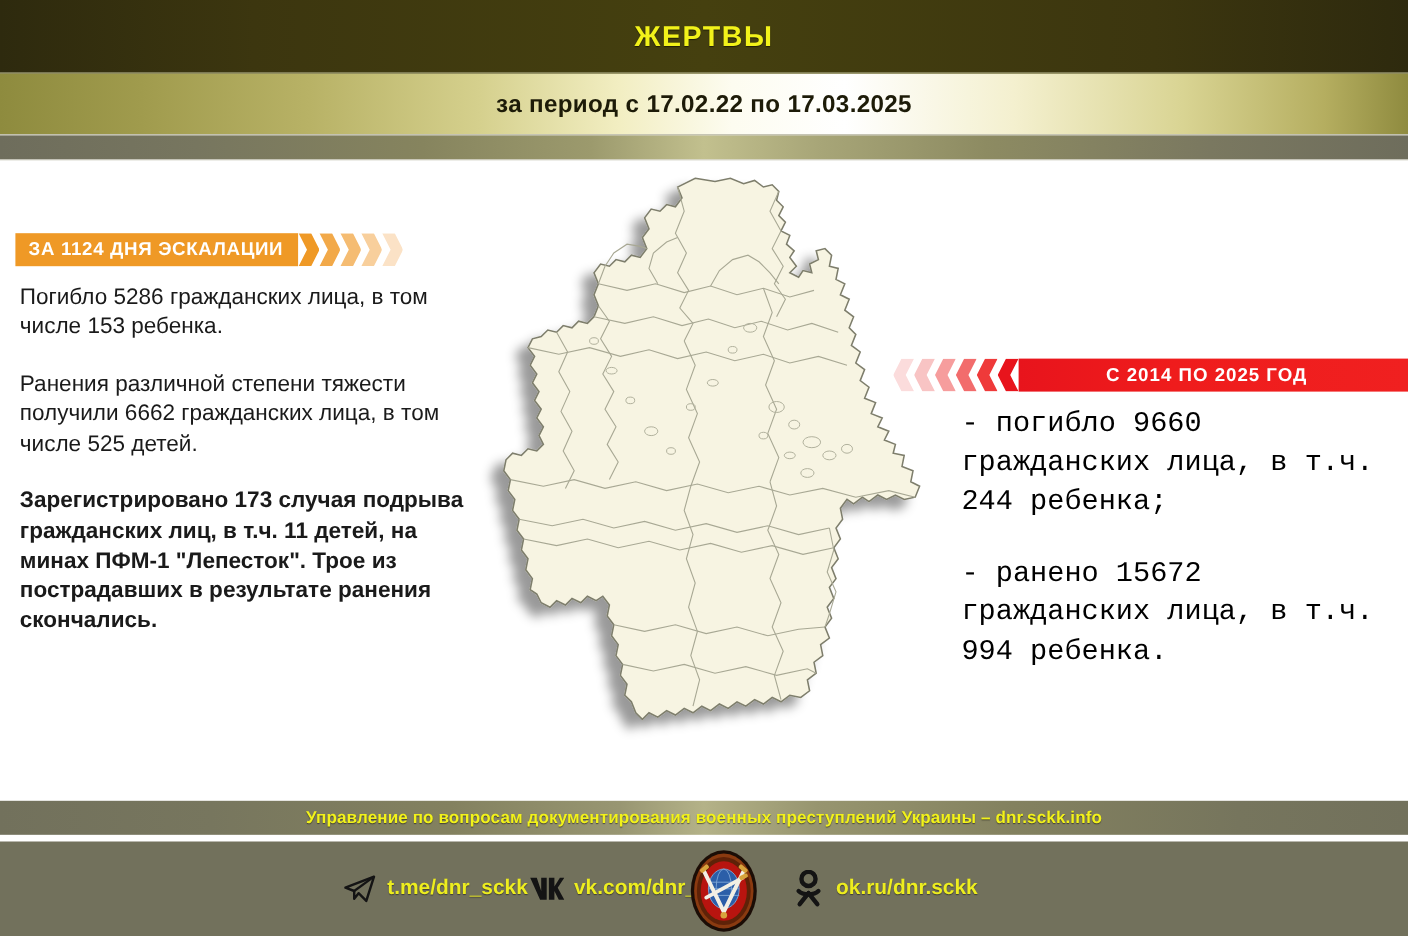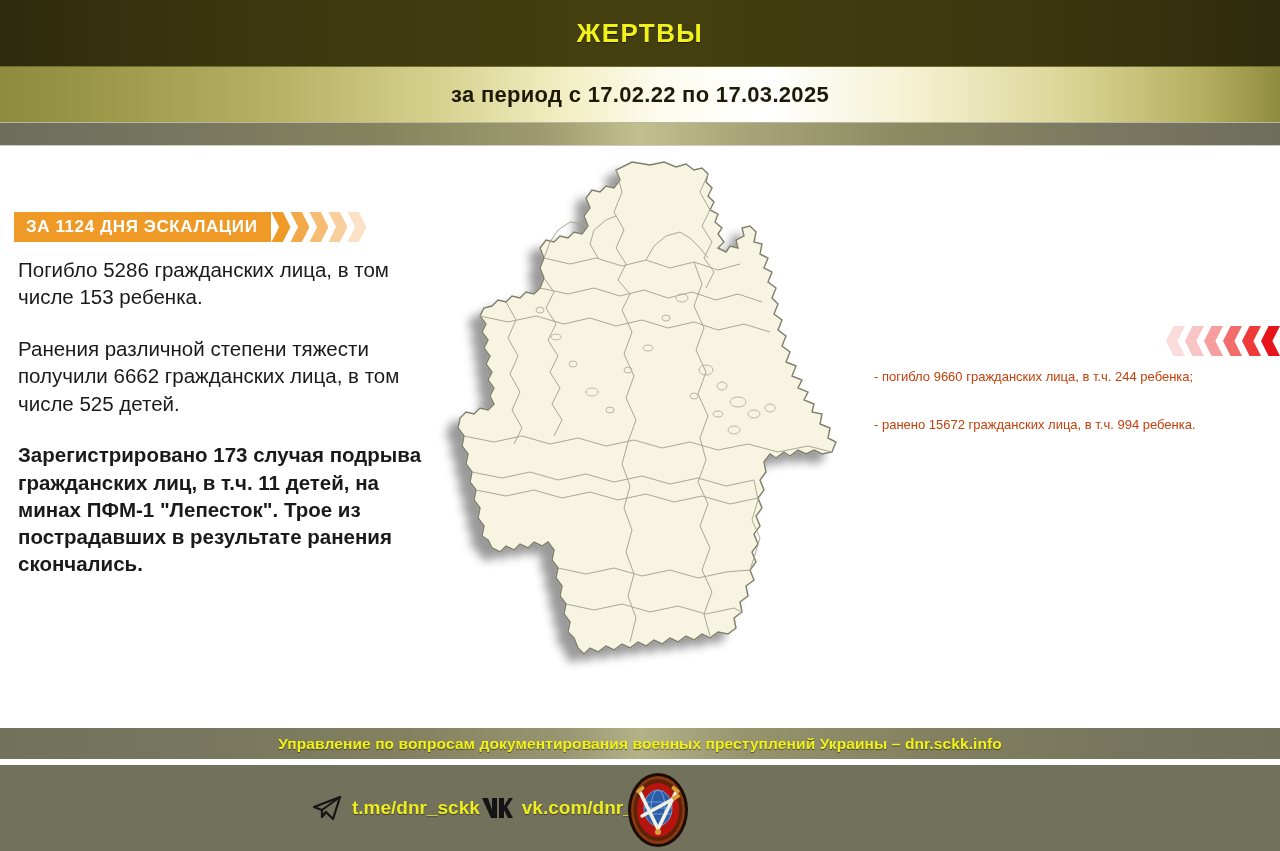--- a/index.html
+++ b/index.html
@@ -108,24 +108,25 @@
     font-size:20.5px;
     line-height:1.34;
     margin-bottom:24px;
   }
   .col-left p.bold { font-weight:bold; font-size:20.5px; line-height:1.33; }
 
   .col-right {
     position:absolute; left:874px; top:222px; width:400px;
   }
   .col-right p {
-    color:#c2410c;
-    font-size:13px;
+    color:#000000;
+    font-size:26px;
     line-height:1.36;
     margin-bottom:30px;
+    font-family:Liberation Mono, monospace;
   }
 
   
   .map-wrap {
     position:absolute; left:418px; top:6px; width:460px; height:560px;
   }
   .map-wrap svg { width:100%; height:100%; display:block; }
   .map-label {
     position:absolute;
     left:0; right:0;
@@ -295,20 +296,23 @@
 
     <div class="banner-red">
       <div class="chev-row">
         <div class="chev-l" style="background:#fbdcdc;"></div>
         <div class="chev-l" style="background:#f8c4c4;"></div>
         <div class="chev-l" style="background:#f69d9d;"></div>
         <div class="chev-l" style="background:#f26c6c;"></div>
         <div class="chev-l" style="background:#ef3a3a;"></div>
         <div class="chev-l" style="background:#e8141c;"></div>
       </div>
+      <div class="bar">
+        <span>С 2014 ПО 2025 ГОД</span>
+      </div>
     </div>
 
     <div class="col-right">
       <p>- погибло 9660 гражданских лица, в т.ч. 244 ребенка;</p>
       <p>- ранено 15672 гражданских лица, в т.ч. 994 ребенка.</p>
     </div>
 
   </div>
 
   <div class="footer-bar">
@@ -333,20 +337,33 @@
             <svg width="32" height="24" viewBox="0 0 32 24" aria-hidden="true">
               <path d="M1,2 L7,2 L11,14 L11,2 L16,2 L16,22 L10,22 L1,2 Z
                        M18,2 L23,2 L23,10 L28,2 L32,2 L26,11 L32,22 L27,22 L23,14 L23,22 L18,22 Z" fill="#141414"></path>
             </svg>
           </span>
           <span class="social-txt">vk.com/dnr_sckk</span>
         </div>
       </div>
     </div>
 
+    <div class="social social-right">
+      <div class="social-row">
+        <span class="social-ico">
+          <svg width="26" height="34" viewBox="0 0 26 34" aria-hidden="true">
+            <circle cx="13" cy="8" r="6.4" fill="none" stroke="#141414" stroke-width="4"></circle>
+            <path d="M4,19 C8,23 18,23 22,19" fill="none" stroke="#141414" stroke-width="4" stroke-linecap="round"></path>
+            <path d="M13,21 L5,31" fill="none" stroke="#141414" stroke-width="4" stroke-linecap="round"></path>
+            <path d="M13,21 L21,31" fill="none" stroke="#141414" stroke-width="4" stroke-linecap="round"></path>
+          </svg>
+        </span>
+        <span class="social-txt">ok.ru/dnr.sckk</span>
+      </div>
+    </div>
 
     <div class="emblem" style="top:7px;">
       <svg width="76" height="76" viewBox="0 0 76 76" aria-hidden="true">
         <ellipse cx="38" cy="38" rx="30" ry="37" fill="#1b0d06"></ellipse>
         <ellipse cx="38" cy="38" rx="27" ry="34" fill="#8a3a10"></ellipse>
         <ellipse cx="38" cy="38" rx="24.5" ry="31" fill="#5e2208"></ellipse>
         <ellipse cx="38" cy="38" rx="21" ry="27" fill="#b8140f"></ellipse>
         <ellipse cx="38" cy="36" rx="14" ry="18" fill="#2b5ea8"></ellipse>
         <g stroke="#7fa8d8" stroke-width="0.8" fill="none">
           <ellipse cx="38" cy="36" rx="14" ry="18"></ellipse>

